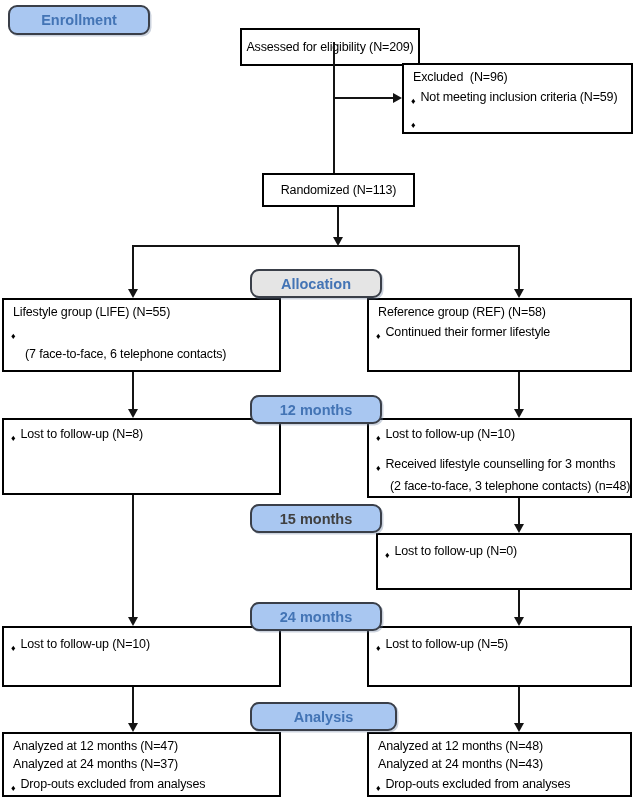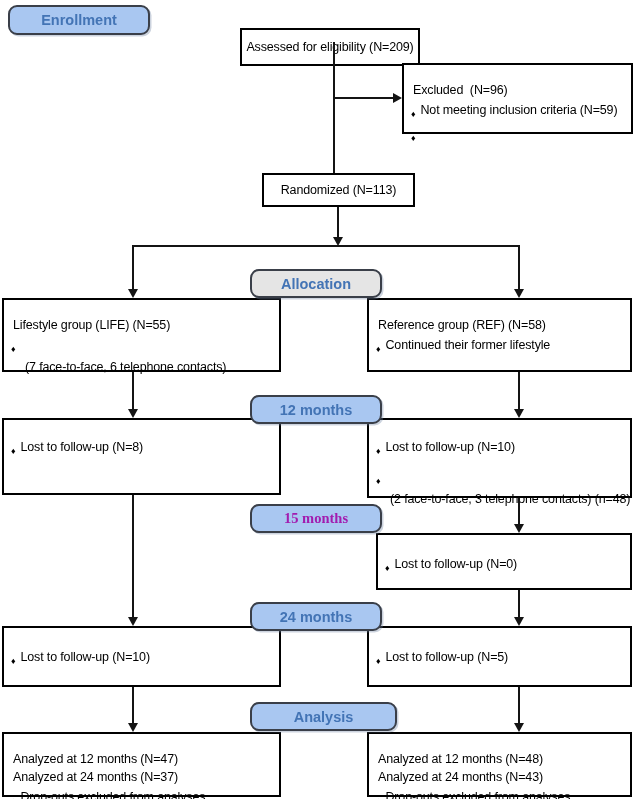--- a/index.html
+++ b/index.html
@@ -6,21 +6,21 @@
   .canvas{
     position:relative;width:634px;height:799px;background:#ffffff;
     font-family:"Liberation Sans", sans-serif;color:#000;overflow:hidden;
   }
   .box{
     position:absolute;background:#fff;border:2px solid #000;box-sizing:border-box;
     font-size:12.5px;letter-spacing:-0.15px;line-height:18px;
   }
   .box.thick{border-width:2.5px;}
   .box.center{display:flex;align-items:center;justify-content:center;}
-  .pad{padding:16px 6px 5px 6px;}
+  .pad{padding:3px 6px 5px 6px;}
   .title-line{white-space:pre-wrap;padding-left:3px;}
   .b-row{display:flex;align-items:flex-start;white-space:nowrap;margin-top:2px;}
   .bullet{font-size:9px;margin:4px 5px 0 1px;flex:0 0 auto;}
   .note{margin-left:15px;white-space:nowrap;}
   .stage{
     position:absolute;background:#a9c7f1;border:2px solid #3a3f49;border-radius:9px;
     display:flex;align-items:center;justify-content:center;
     font-weight:bold;font-size:14.5px;color:#4374b5;z-index:6;
     box-shadow:1.5px 1.5px 0 rgba(110,130,160,0.35);box-sizing:border-box;
   }
@@ -41,21 +41,21 @@
   .gap4{margin-top:4px;}
 </style>
 </head>
 <body>
 
 <div class="canvas">
 
   <div class="stage" style="left: 8px; top: 5px; width: 142px; height: 30px; background: rgb(169, 199, 241); color: rgb(67, 116, 181);">Enrollment</div>
   <div class="stage" style="left: 250px; top: 269px; width: 132px; height: 29px; background: #e5e5e5; color: rgb(67, 116, 181);">Allocation</div>
   <div class="stage" style="left: 250px; top: 395px; width: 132px; height: 29px; background: rgb(169, 199, 241); color: rgb(67, 116, 181);">12 months</div>
-  <div class="stage" style="left: 250px; top: 504px; width: 132px; height: 29px; background: rgb(169, 199, 241); color: #a21caf; font-family: Liberation Serif, serif;">15 months</div>
+  <div class="stage" style="left: 250px; top: 504px; width: 132px; height: 29px; background: rgb(169, 199, 241); color: #404040;">15 months</div>
   <div class="stage" style="left: 250px; top: 602px; width: 132px; height: 29px; background: rgb(169, 199, 241); color: rgb(67, 116, 181);">24 months</div>
   <div class="stage" style="left: 250px; top: 702px; width: 147px; height: 29px; background: rgb(169, 199, 241); color: rgb(67, 116, 181);">Analysis</div>
 
   <div class="line vline" style="left:333px;top:42px;height:131px;"></div>
   <div class="line hline" style="left:334px;top:97px;width:59px;"></div>
   <div class="arrow-right" style="left:393px;top:93px;"></div>
 
   <div class="line vline" style="left:337px;top:207px;height:31px;"></div>
   <div class="arrow-down" style="left:333px;top:237px;"></div>
   <div class="line hline" style="left:133px;top:245px;width:386px;"></div>
@@ -125,20 +125,21 @@
     </div>
   </div>
 
   <div class="box thick pad" style="left:367px;top:418px;width:265px;height:80px;">
     <div class="b-row">
       <span class="bullet">♦</span>
       <span>Lost to follow-up (N=10)</span>
     </div>
     <div class="b-row gap8">
       <span class="bullet">♦</span>
+      <span>Received lifestyle counselling for 3 months</span>
     </div>
     <div class="note">(2 face-to-face, 3 telephone contacts) (n=48)</div>
   </div>
 
   <div class="box thick pad" style="left:376px;top:533px;width:256px;height:57px;">
     <div class="b-row gap4">
       <span class="bullet">♦</span>
       <span>Lost to follow-up (N=0)</span>
     </div>
   </div>

